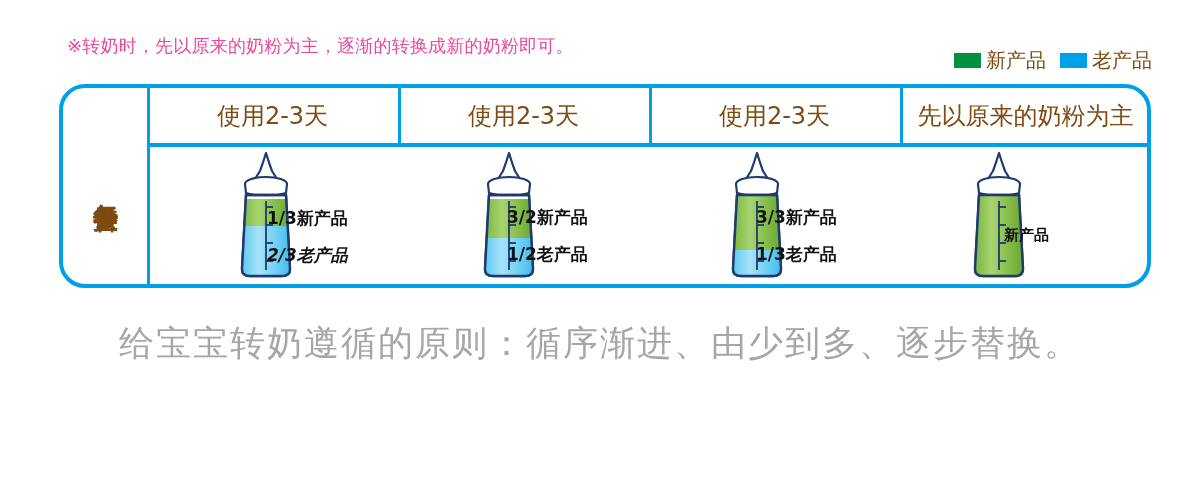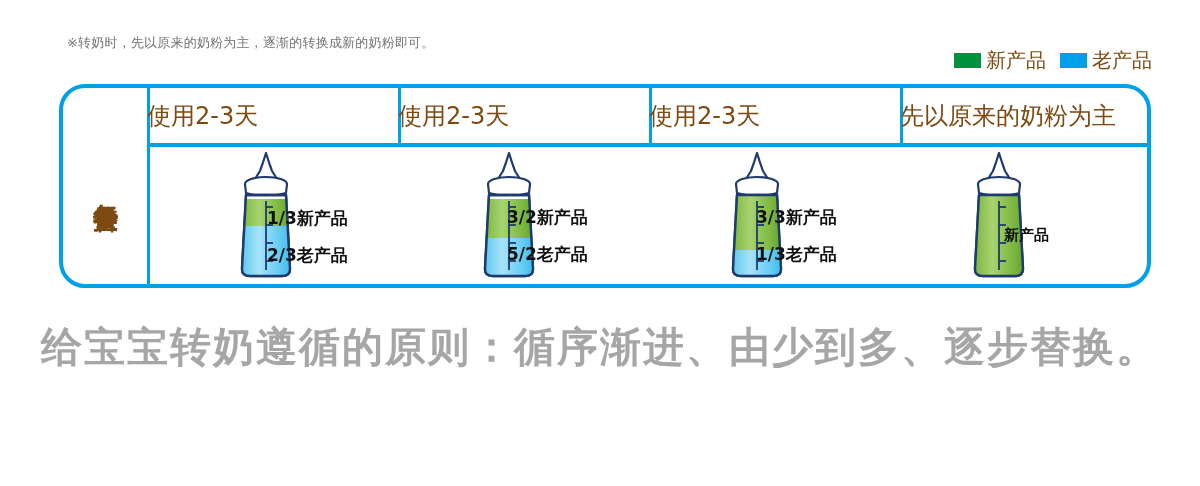--- a/index.html
+++ b/index.html
@@ -17,22 +17,22 @@
 
   
   #note-row {
     position: absolute;
     left: 0; top: 34px;
     width: 1200px; height: 34px;
   }
   #note-text {
     position: absolute;
     left: 67px; top: 0;
-    font-size: 13px;
-    color: #737373;
+    font-size: 18px;
+    color: #ec4899;
     white-space: nowrap;
     letter-spacing: 0.2px;
   }
 
   
   #legend {
     position: absolute;
     right: 48px; top: 50px;
     display: flex;
     align-items: center;
@@ -103,20 +103,21 @@
     line-height: 1.05;
   }
 
   
   .header-cell {
     position: absolute;
     top: 0;
     height: 55px;
     display: flex;
     align-items: center;
+    justify-content: center;
     font-size: 24px;
     color: #7d4a12;
     white-space: nowrap;
   }
 
   
   .body-cell {
     position: absolute;
     top: 59px;
     height: 124px;
@@ -144,22 +145,22 @@
   .ann-small {
     font-size: 15px;
   }
 
   
   #caption {
     position: absolute;
     left: 0; top: 320px;
     width: 1200px;
     text-align: center;
-    font-size: 41px;
-    font-weight: bold;
+    font-size: 35px;
+    font-weight: normal;
     color: #a6a6a6;
     letter-spacing: 2px;
     white-space: nowrap;
   }
 </style>
 </head>
 <body>
 
 <div id="note-row">
   <div id="note-text">※转奶时，先以原来的奶粉为主，逐渐的转换成新的奶粉即可。</div>
@@ -237,21 +238,21 @@
 
         <path d="M26 46 L66 46 L70 120 Q70 127 62 127 L30 127 Q22 127 22 120 Z" fill="none" stroke="#1f3a6e" stroke-width="2.4" stroke-linejoin="round"></path>
 
         <line x1="46" y1="52" x2="46" y2="121" stroke="#1f3a6e" stroke-width="1.8"></line>
         <line x1="46" y1="58" x2="53" y2="58" stroke="#1f3a6e" stroke-width="1.8"></line>
         <line x1="46" y1="76" x2="53" y2="76" stroke="#1f3a6e" stroke-width="1.8"></line>
         <line x1="46" y1="94" x2="53" y2="94" stroke="#1f3a6e" stroke-width="1.8"></line>
         <line x1="46" y1="112" x2="53" y2="112" stroke="#1f3a6e" stroke-width="1.8"></line>
       </svg>
       <div class="ann" style="left:120px; top:63px;">1/3新产品</div>
-      <div class="ann" style="left:120px; top:100px;">2/3老产品</div>
+      <div class="ann" style="left:120px; top:100px;font-style:italic;">2/3老产品</div>
     </div>
   </div>
 
   <div class="body-cell" style="left:335px; width:251px;">
     <div class="bottle-holder">
       <svg class="bottle-svg" style="left:65px;" width="92" height="133" viewBox="0 0 92 133">
         <defs>
           <linearGradient id="g2green" x1="0" y1="0" x2="1" y2="0">
             <stop offset="0%" stop-color="#76b23c"></stop>
             <stop offset="35%" stop-color="#a8d470"></stop>
@@ -277,21 +278,21 @@
           <rect x="20" y="89" width="54" height="38" fill="url(#g2blue)"></rect>
         </g>
         <path d="M26 46 L66 46 L70 120 Q70 127 62 127 L30 127 Q22 127 22 120 Z" fill="none" stroke="#1f3a6e" stroke-width="2.4" stroke-linejoin="round"></path>
         <line x1="46" y1="52" x2="46" y2="121" stroke="#1f3a6e" stroke-width="1.8"></line>
         <line x1="46" y1="58" x2="53" y2="58" stroke="#1f3a6e" stroke-width="1.8"></line>
         <line x1="46" y1="76" x2="53" y2="76" stroke="#1f3a6e" stroke-width="1.8"></line>
         <line x1="46" y1="94" x2="53" y2="94" stroke="#1f3a6e" stroke-width="1.8"></line>
         <line x1="46" y1="112" x2="53" y2="112" stroke="#1f3a6e" stroke-width="1.8"></line>
       </svg>
       <div class="ann" style="left:109px; top:62px;">3/2新产品</div>
-      <div class="ann" style="left:109px; top:99px;">5/2老产品</div>
+      <div class="ann" style="left:109px; top:99px;">1/2老产品</div>
     </div>
   </div>
 
   <div class="body-cell" style="left:586px; width:251px;">
     <div class="bottle-holder">
       <svg class="bottle-svg" style="left:62px;" width="92" height="133" viewBox="0 0 92 133">
         <defs>
           <linearGradient id="g3green" x1="0" y1="0" x2="1" y2="0">
             <stop offset="0%" stop-color="#76b23c"></stop>
             <stop offset="35%" stop-color="#a8d470"></stop>

